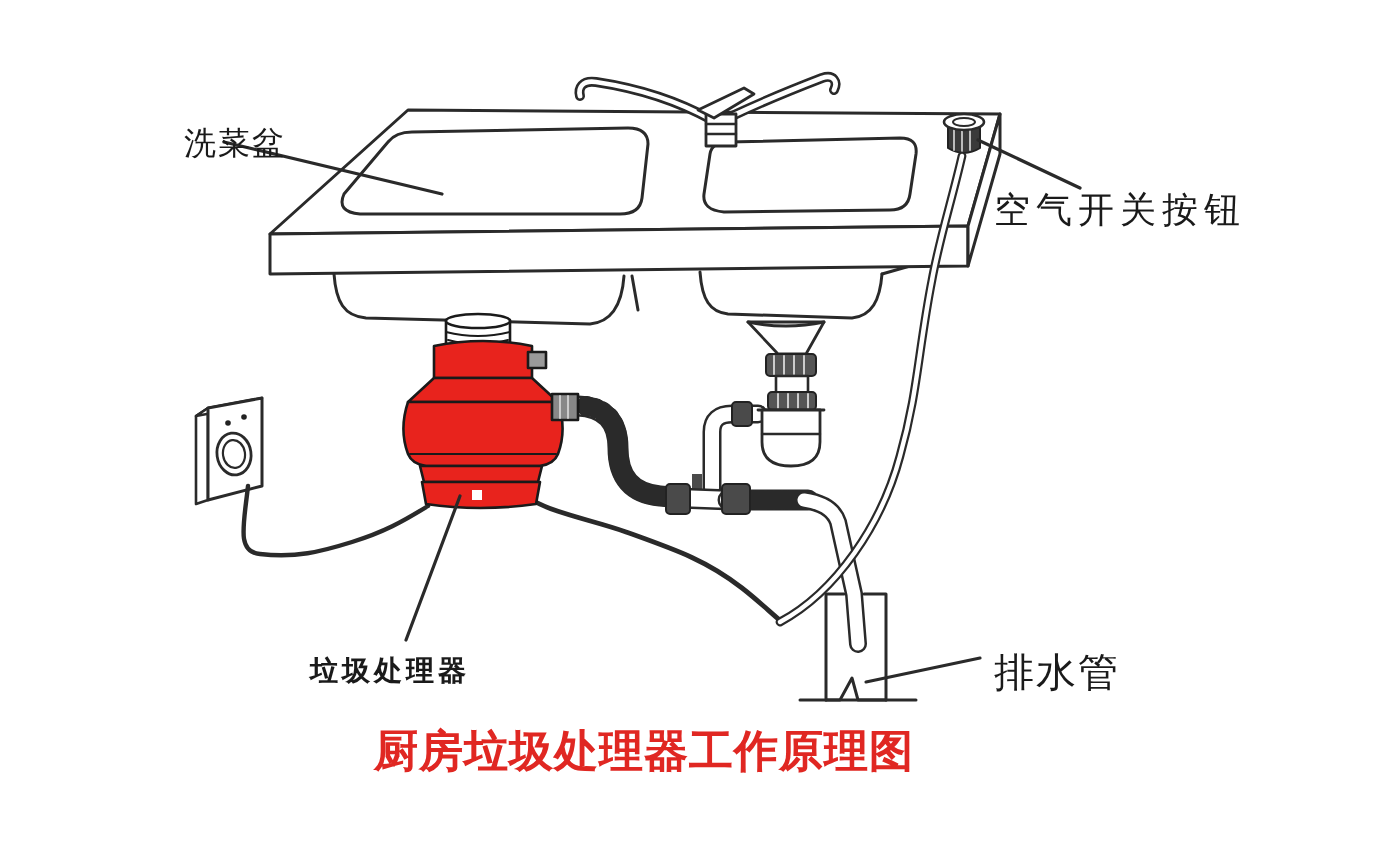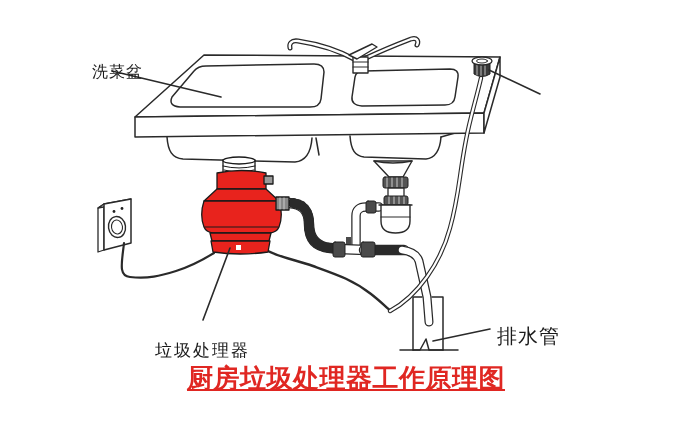--- a/index.html
+++ b/index.html
@@ -5,23 +5,23 @@
   html,body{margin:0;padding:0;background:#ffffff;}
   #stage{position:relative;width:700px;height:430px;background:#ffffff;overflow:hidden;
          font-family:"DejaVu Sans",sans-serif;}
   #stage svg{position:absolute;left:0;top:0;}
   .lbl{position:absolute;color:#1a1a1a;font-family:"DejaVu Sans",sans-serif;
        white-space:nowrap;line-height:1.1;}
   .lbl-sink   {left:55px;  top:63px;  font-size:16px; letter-spacing:1px;margin-left:37px;}
   .lbl-button {left:497px; top:96px;  font-size:18px; letter-spacing:3px;}
   .lbl-conduit{left:467px; top:255px; font-size:18px; letter-spacing:6px;}
   .lbl-drain  {left:497px; top:325px; font-size:20px; letter-spacing:1px;}
-  .lbl-disp   {left:155px; top:341px; font-size:17px; letter-spacing:2px;}
-  .ttl{position:absolute;left:187px;top:361px;font-size:26px;font-weight:bold;
-       letter-spacing:0.5px;color:#e02722;font-family:"DejaVu Sans",sans-serif;white-space:nowrap;text-decoration:underline;}
+  .lbl-disp   {left:155px; top:329px; font-size:14px; letter-spacing:2px;font-weight:bold;}
+  .ttl{position:absolute;left:187px;top:361px;font-size:22px;font-weight:bold;
+       letter-spacing:0.5px;color:#e02722;font-family:"DejaVu Sans",sans-serif;white-space:nowrap;}
 </style>
 </head>
 <body>
 
 <div id="stage">
 
 <svg width="700" height="430" viewBox="0 0 700 430">
   <g fill="none" stroke="#2a2a2a" stroke-width="1.5" stroke-linejoin="round" stroke-linecap="round">
 
     <g>
@@ -139,17 +139,18 @@
     <g stroke-width="1.6">
       <path d="M 112,71 L 221,97"></path>
       <path d="M 489,70 L 540,94"></path>
       <path d="M 230,248 L 203,320"></path>
       <path d="M 433,341 L 490,329"></path>
     </g>
   </g>
 </svg>
 
 <div class="lbl lbl-sink">洗菜盆</div>
+<div class="lbl lbl-button">空气开关按钮</div>
 <div class="lbl lbl-drain">排水管</div>
 <div class="lbl lbl-disp">垃圾处理器</div>
 <div class="ttl">厨房垃圾处理器工作原理图</div>
 
 </div>
 
 </body></html>

